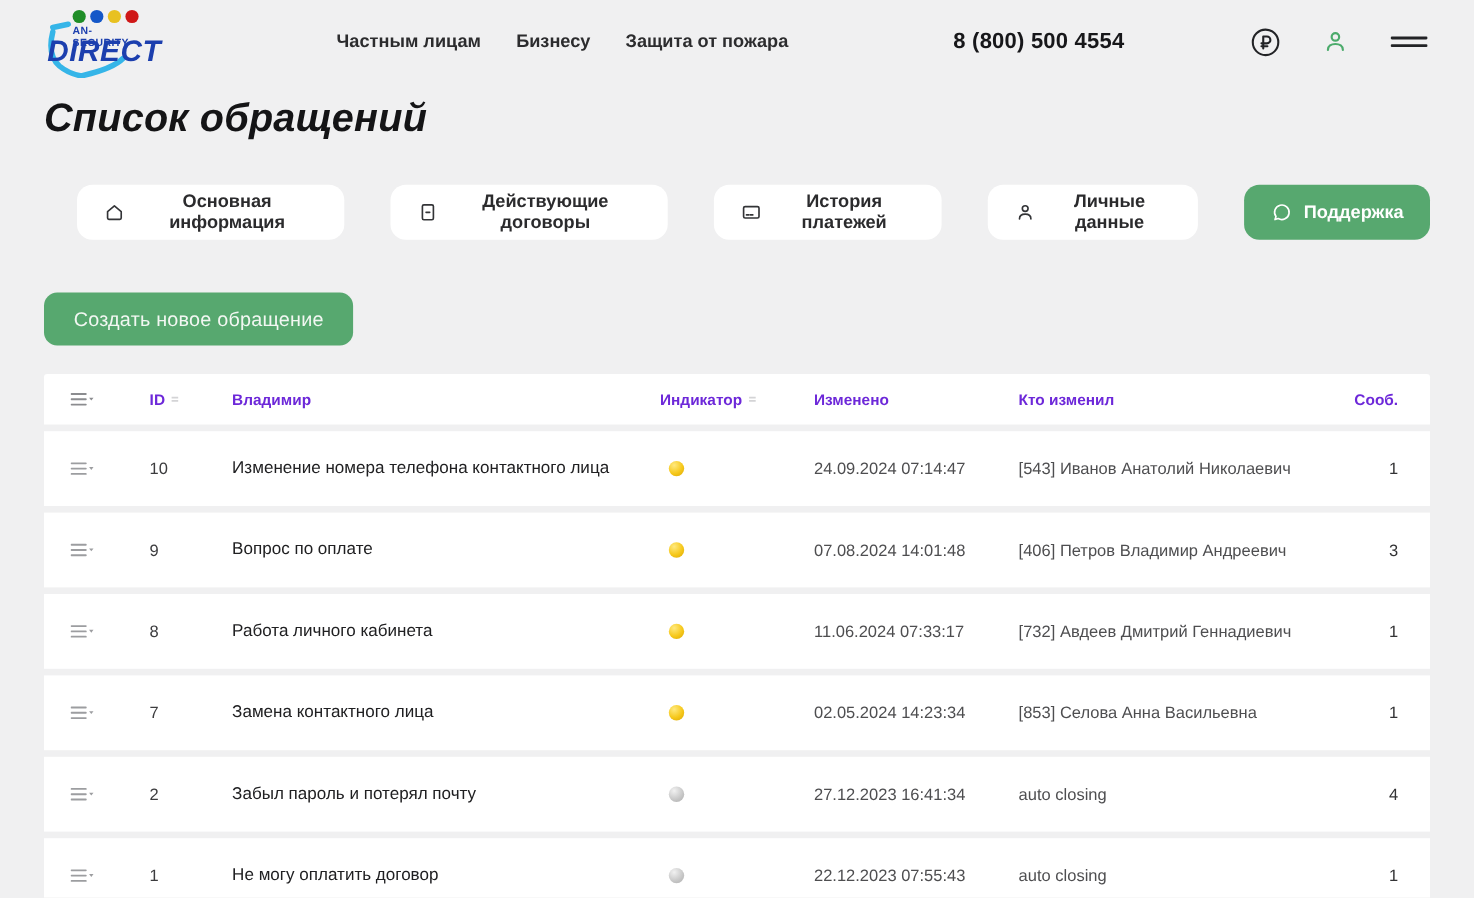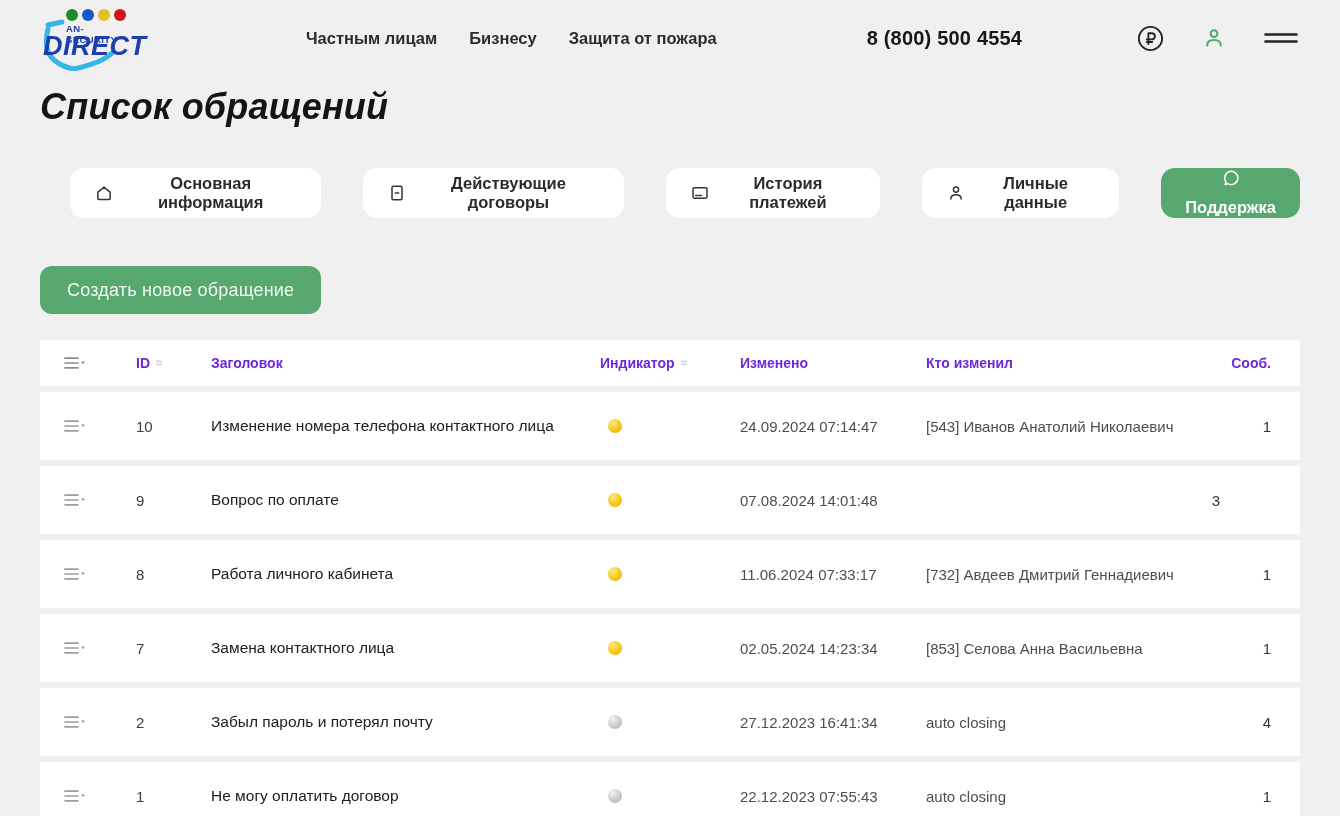--- a/index.html
+++ b/index.html
@@ -30,21 +30,21 @@
   .page-title { padding:10px 40px 0; font-size:36px; font-weight:800; color:#141416; letter-spacing:.2px;font-style:italic; }
 
   
   .tabs { display:flex; gap:12px; padding:40px 40px 0; }
   .tab {
     display:flex; align-items:center; gap:10px; height:50px; padding:0 24px;
     background:#ffffff; border:none; border-radius:14px; cursor:pointer;
     font-family:inherit; font-size:16.5px; font-weight:600; color:#2b2b2d;margin-left:30px;
   }
   .tab svg { flex:0 0 auto; }
-  .tab.active { background:#57a86f; color:#ffffff;flex-direction:column; }
+  .tab.active { background:#57a86f; color:#ffffff; }
 
   
   .create-wrap { padding:48px 40px 0; }
   .btn-create {
     height:48px; padding:0 27px; border:none; border-radius:12px; cursor:pointer;
     background:#57a86f; color:#f2f7f2; font-family:inherit; font-size:18px; font-weight:500; letter-spacing:.2px;
   }
 
   
   .table-wrap { padding:26px 40px 0; }
@@ -178,21 +178,21 @@
             <path d="M17 5.6 h4 l-2 2.6 z" fill="#8b8c8f"></path>
           </svg>
       </button>
       <div class="th">
         <span>ID</span>
         <svg width="8" height="8" viewBox="0 0 8 8">
             <path d="M1 2.4 h6 M1 5.4 h6" stroke="#d4d4d6" stroke-width="1.6"></path>
           </svg>
       </div>
       <div class="th">
-          <span>Заголовок</span>
+          <span>Владимир</span>
         </div>
       <div class="th">
         <span>Индикатор</span>
         <svg width="8" height="8" viewBox="0 0 8 8">
             <path d="M1 2.4 h6 M1 5.4 h6" stroke="#d4d4d6" stroke-width="1.6"></path>
           </svg>
       </div>
       <div class="th">
           <span>Изменено</span>
         </div>
@@ -227,20 +227,21 @@
             <path d="M1 2.2 h13 M1 7 h13 M1 11.8 h13" stroke="#9c9da0" stroke-width="1.7" stroke-linecap="round"></path>
             <path d="M17 5.6 h4 l-2 2.6 z" fill="#9c9da0"></path>
           </svg>
       </button>
       <div class="c-id">9</div>
       <div class="c-title">Вопрос по оплате</div>
       <div class="dot-cell">
           <i class="dot yellow"></i>
         </div>
       <div class="c-date">07.08.2024 14:01:48</div>
+      <div class="c-who">[406] Петров Владимир Андреевич</div>
       <div class="c-msg">3</div>
     </div>
 
     <div class="trow tr">
       <button class="burger">
         <svg width="22" height="14" viewBox="0 0 22 14">
             <path d="M1 2.2 h13 M1 7 h13 M1 11.8 h13" stroke="#9c9da0" stroke-width="1.7" stroke-linecap="round"></path>
             <path d="M17 5.6 h4 l-2 2.6 z" fill="#9c9da0"></path>
           </svg>
       </button>

